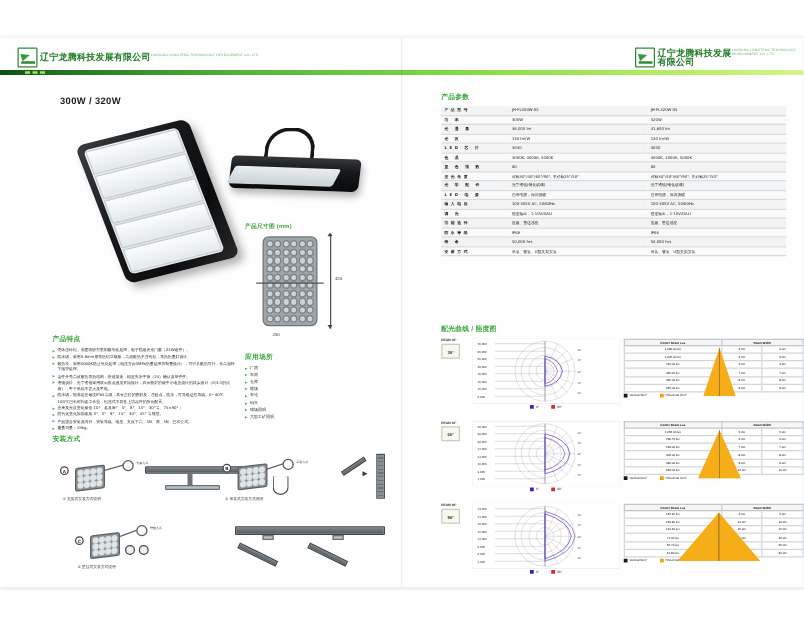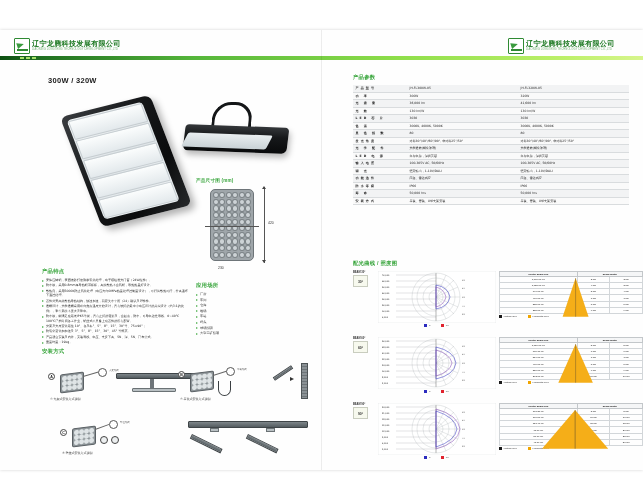--- a/index.html
+++ b/index.html
@@ -41,21 +41,21 @@
     width: 0; height: 0;
     border-left: 7px solid #3a9b3e;
     border-top: 3px solid transparent;
     border-bottom: 3px solid transparent;
     transform: rotate(-18deg);
   }
   .logo-mark::after {
     content: ""; position: absolute; left: 2px; bottom: 2px;
     width: 11px; height: 2px; background: #2f8a33;
   }
-  .logo-txt { display: flex; flex-direction: column; line-height: 1; justify-content: space-between; }
+  .logo-txt { display: flex; flex-direction: row; line-height: 1; justify-content: space-between; }
   .logo-cn { font-size: 7.2px; color: #1f7a24; font-weight: bold; letter-spacing: 0.2px; }
   .logo-en { font-size: 2.6px; color: #6fae6f; letter-spacing: 0.18px; margin-top: 1.6px; }
 
   .hdr-bar {
     position: absolute; left: 0; top: 26px; width: 643px; height: 4px;
     background: linear-gradient(to right, #0d4f11 0%, #1d6b1f 5%, #54b53a 30%, #8ede4a 62%, #bdf06a 88%, #d7f58d 100%);
   }
   .hdr-bar-ticks { position: absolute; left: 20px; top: 26.6px; display: flex; gap: 2px; }
   .hdr-bar-ticks i { display: block; width: 4px; height: 2.6px; background: #a6e06a; }
 

